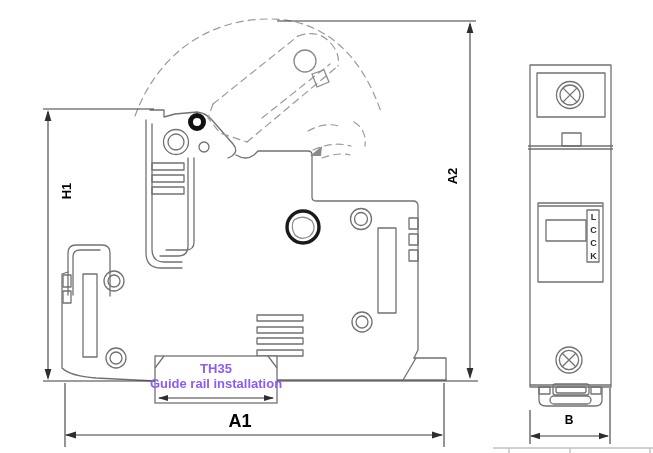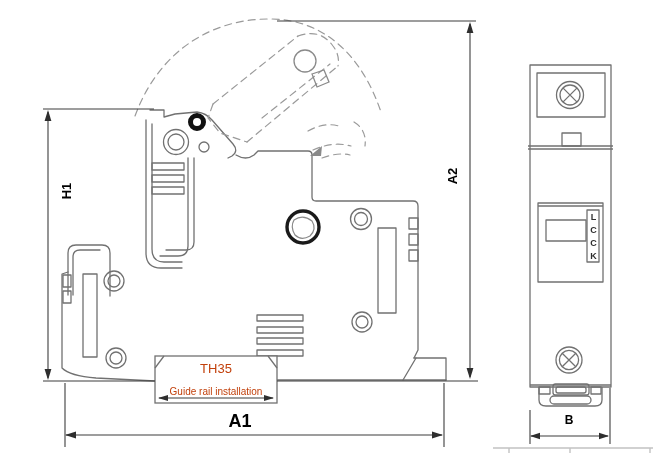--- a/index.html
+++ b/index.html
@@ -11,24 +11,24 @@
   .lbl{
     position:absolute;transform:translate(-50%,-50%);
     font-weight:bold;font-size:13px;color:#000;white-space:nowrap;
     text-shadow:0 0 2px #fff,0 0 2px #fff,0 0 3px #fff;
   }
   .lbl.rot{transform:translate(-50%,-50%) rotate(-90deg);}
   .lbl.big{font-size:18px;}
   .lbl.small{font-size:12px;}
   .rail-lbl{
     position:absolute;transform:translate(-50%,-50%);
-    color:#c2410c;white-space:nowrap;font-weight:normal;
+    color:#8b5cf6;white-space:nowrap;font-weight:bold;
   }
   .rail-model{font-size:13px;}
-  .rail-caption{font-size:10px;margin-top:8px;}
+  .rail-caption{font-size:13px;}
   .marking{
     position:absolute;left:587px;top:210px;width:13px;height:52px;
     display:flex;flex-direction:column;align-items:center;justify-content:space-around;
     font-size:9px;font-weight:bold;color:#2e2e2e;line-height:10px;
   }
 </style>
 </head>
 <body>
 
 <div class="stage">

